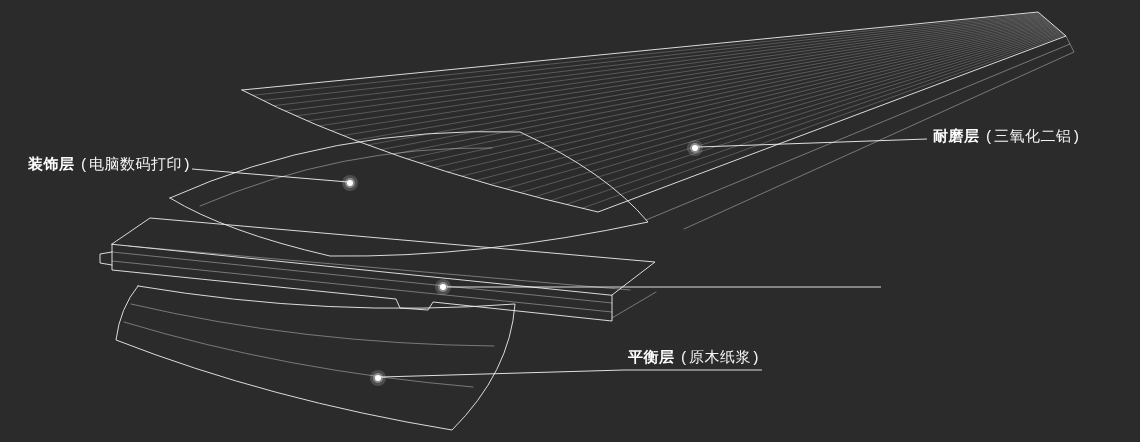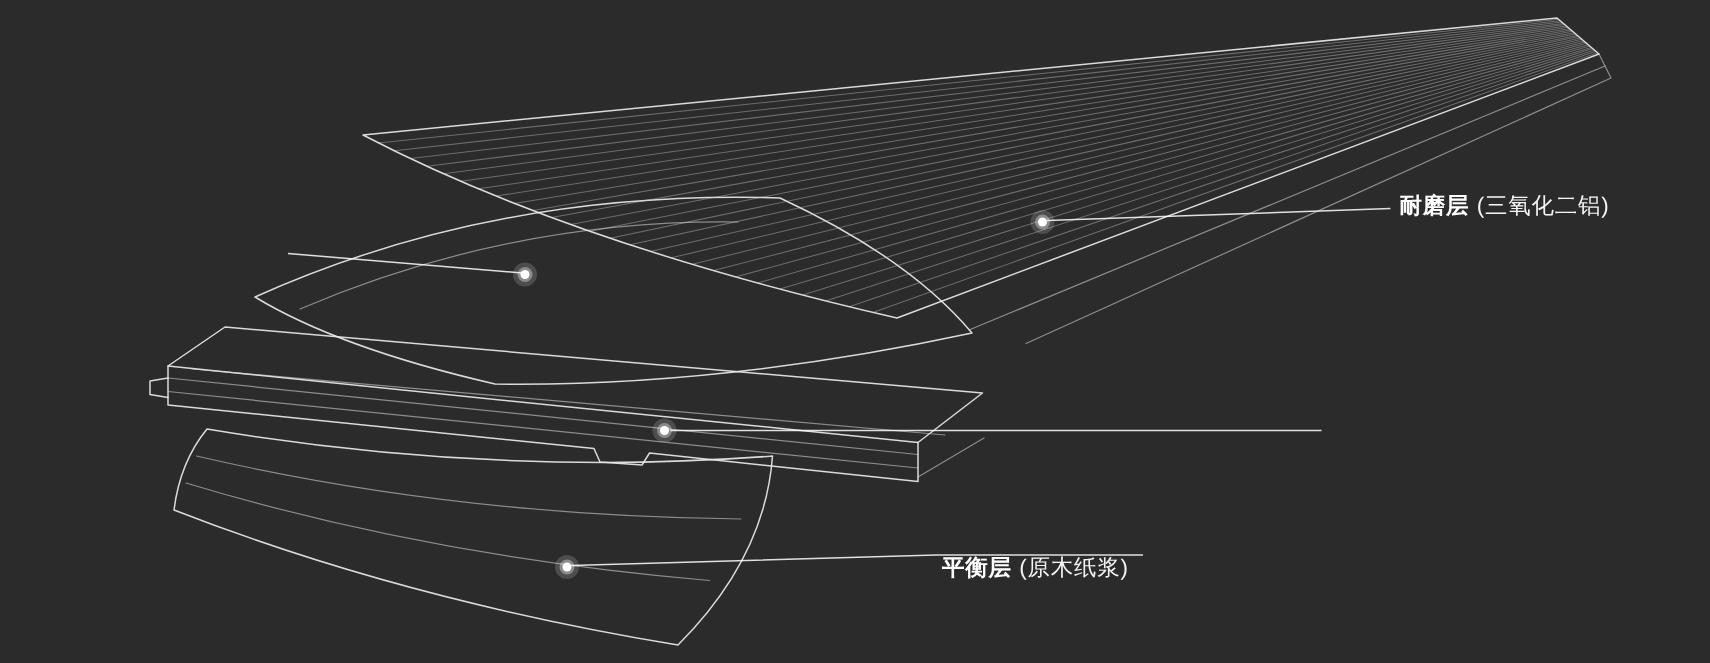--- a/index.html
+++ b/index.html
@@ -1,18 +1,18 @@
 <!DOCTYPE html>
 <html><head>
 <meta charset="utf-8">
 <style>
   html,body{margin:0;padding:0;background:#2b2b2b;}
   .stage{
     position:relative;width:1140px;height:442px;background:#2b2b2b;overflow:hidden;
-    font-family:Liberation Sans, sans-serif;
+    font-family:Liberation Mono, monospace;
   }
   .stage svg{position:absolute;left:0;top:0;}
   .callout{position:absolute;color:#ffffff;font-size:15px;line-height:18px;white-space:nowrap;letter-spacing:.5px;}
   .callout .cname{font-weight:700;}
   .callout .cdetail{font-weight:400;margin-left:5px;opacity:.95;}
   .outline{fill:none;stroke:#e9e9e9;stroke-width:1;stroke-opacity:.92;stroke-linejoin:round;stroke-linecap:round;}
   .thin{fill:none;stroke:#dcdcdc;stroke-width:.8;stroke-opacity:.55;stroke-linejoin:round;stroke-linecap:round;}
   #hatch line{stroke:#cfcfcf;stroke-width:.7;stroke-opacity:.4;}
   .leader{fill:none;stroke:#ffffff;stroke-width:1;stroke-opacity:.85;}
   .dot-glow{fill:#ffffff;fill-opacity:.16;}
@@ -109,19 +109,22 @@
         <circle class="dot-mid" cx="378" cy="378" r="5"></circle>
         <circle class="dot-core" cx="378" cy="378" r="3"></circle>
       </g>
     </g>
   </svg>
 
   <div class="callout" style="left:933px;top:129px;">
     <span class="cname">耐磨层</span><span class="cdetail">(三氧化二铝)</span>
   </div>
 
+  <div class="callout" style="left:28px;top:157px;">
+    <span class="cname">装饰层</span><span class="cdetail">(电脑数码打印)</span>
+  </div>
 
 
-  <div class="callout" style="left:628px;top:350px;margin-top:20px;">
+  <div class="callout" style="left:628px;top:350px;">
     <span class="cname">平衡层</span><span class="cdetail">(原木纸浆)</span>
   </div>
 
 </div>
 
 </body></html>

